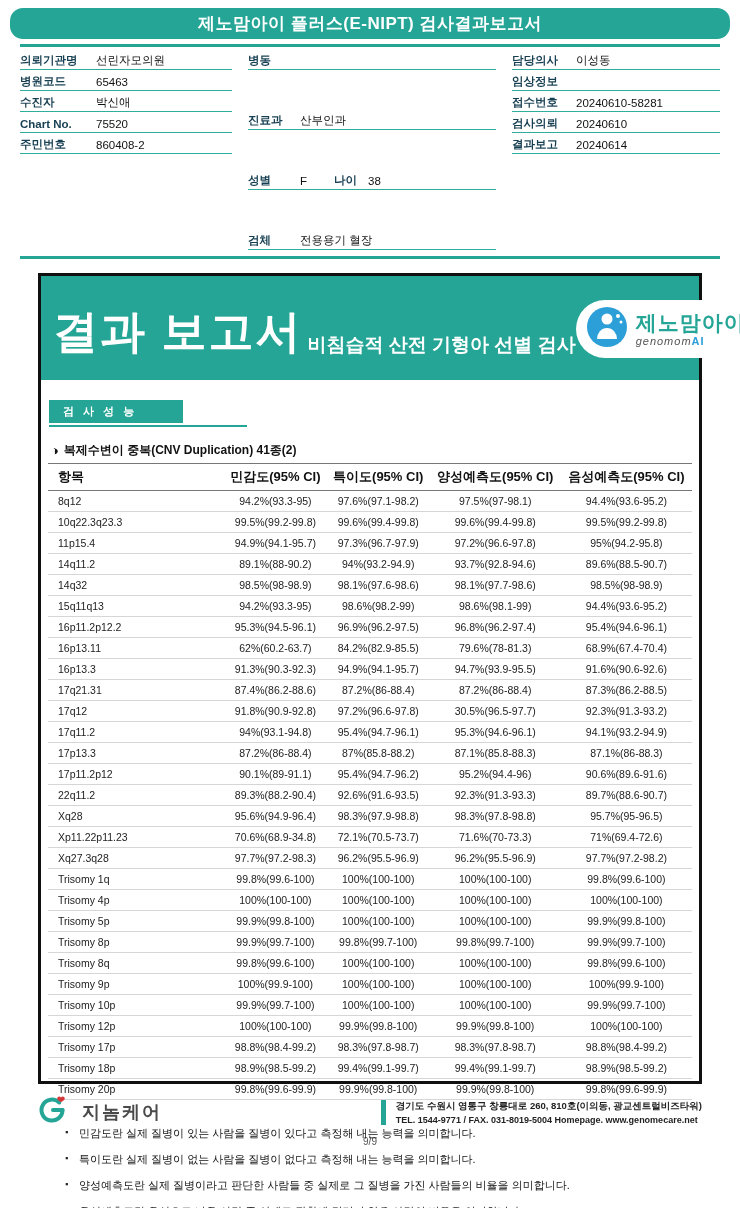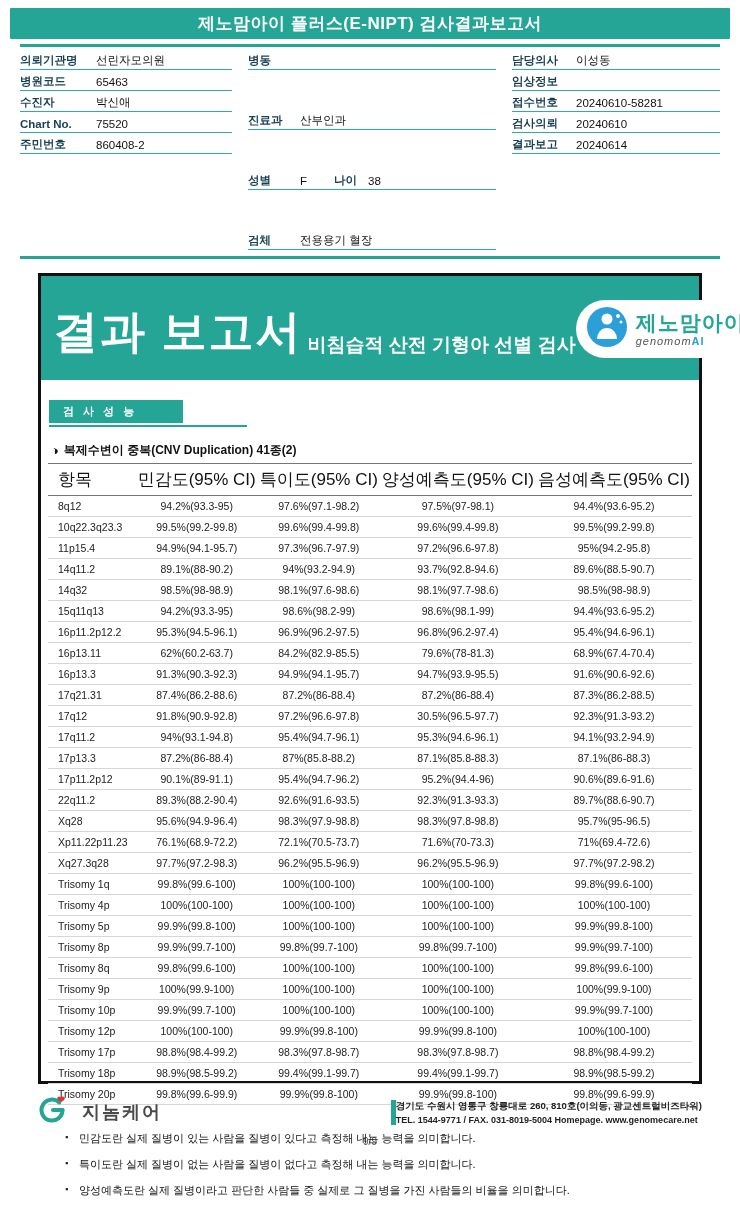--- a/index.html
+++ b/index.html
@@ -6,21 +6,21 @@
   html,body { background:#fff; }
   body {
     width:740px; height:1208px;
     font-family:"Liberation Sans","DejaVu Sans",sans-serif;
     color:#111; overflow:hidden;
   }
   .page { width:740px; height:1208px; padding:8px 10px 0; position:relative; background:#fff; }
 
   
   .top-header {
-    background:#24a596; border-radius:1px; height:31px;
+    background:#24a596; border-radius:13px; height:31px;
     display:flex; align-items:center; justify-content:center;
     color:#fff; font-size:17px; font-weight:bold; letter-spacing:.5px;
   }
 
   
   .patient-info {
     margin:5px 10px 0;
     border-top:3px solid #24a596; border-bottom:3px solid #24a596;
     padding:5px 0 3px;
   }
@@ -65,40 +65,40 @@
 
   .table-subtitle {
     margin:15px 0 4px 10px; font-size:12px; font-weight:bold; color:#111;
     display:flex; align-items:center; gap:5px;
   }
   .half-circle { font-size:13px; line-height:1; }
 
   
   .perf-table { width:644px; margin:4px auto 0; border-collapse:collapse; font-size:10.5px; }
   .perf-table th {
-    font-size:17px; font-weight:normal; color:#111;
+    font-size:13px; font-weight:bold; color:#111;
     border-top:1.5px solid #777; border-bottom:1.5px solid #777;
     padding:4px 2px; text-align:center; white-space:nowrap;
   }
   .perf-table td {
     border-bottom:1px solid #d6d6d6; padding:4px 2px;
     text-align:center; color:#222; white-space:nowrap;
   }
   .perf-table th:first-child, .perf-table td:first-child { width:176px; text-align:left; padding-left:10px; }
 
   
   .footnotes { margin:26px 0 0 24px; list-style:none; }
   .footnotes li { font-size:11px; color:#111; margin-bottom:11px; position:relative; padding-left:14px; }
   .footnotes li::before { content:"▪"; position:absolute; left:0; top:1px; font-size:9px; color:#222; }
 
   
   .footer { margin:12px 28px 0; display:flex; align-items:center; }
   .footer-logo { display:flex; align-items:center; gap:16px; }
   .g-text { font-size:18px; font-weight:bold; color:#4a4a4a; letter-spacing:2px; }
-  .footer-contact { margin-left:auto; border-left:5px solid #24a596; }
+  .footer-contact { margin-left:auto; border-left:5px solid #24a596; padding-left:10px; }
   .addr-line1 { font-size:9.5px; font-weight:bold; color:#222; white-space:nowrap; }
   .addr-line2 { font-size:9px; font-weight:bold; color:#222; margin-top:2px; white-space:nowrap; }
   .page-num { text-align:center; font-size:10px; color:#555; margin-top:8px; }
 </style>
 </head>
 <body>
 
 <div class="page">
 
   <div class="top-header">
@@ -323,21 +323,21 @@
           </tr>
           <tr>
             <td>Xq28</td>
             <td>95.6%(94.9-96.4)</td>
             <td>98.3%(97.9-98.8)</td>
             <td>98.3%(97.8-98.8)</td>
             <td>95.7%(95-96.5)</td>
           </tr>
           <tr>
             <td>Xp11.22p11.23</td>
-            <td>76.1%(68.9-72.2)</td>
+            <td>70.6%(68.9-34.8)</td>
             <td>72.1%(70.5-73.7)</td>
             <td>71.6%(70-73.3)</td>
             <td>71%(69.4-72.6)</td>
           </tr>
           <tr>
             <td>Xq27.3q28</td>
             <td>97.7%(97.2-98.3)</td>
             <td>96.2%(95.5-96.9)</td>
             <td>96.2%(95.5-96.9)</td>
             <td>97.7%(97.2-98.2)</td>

